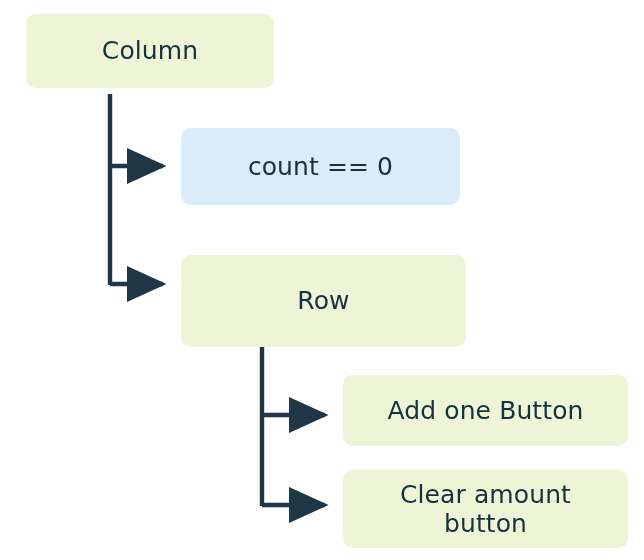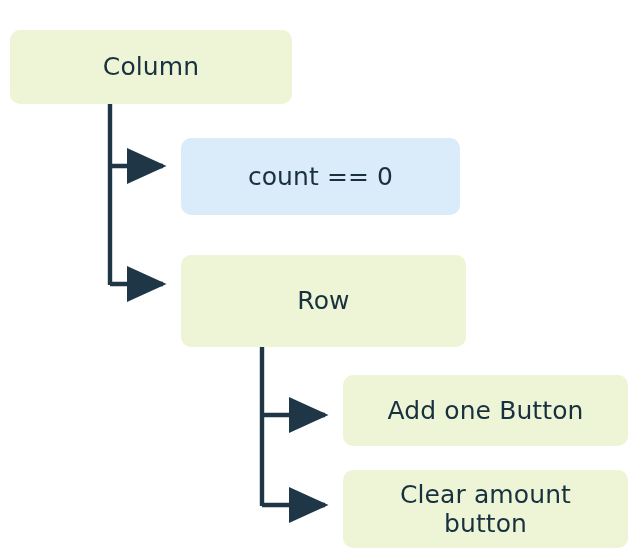--- a/index.html
+++ b/index.html
@@ -40,22 +40,22 @@
     line-height: 1.18;
     color: #17313f;
     font-size: 25px;
     font-family: "DejaVu Sans", sans-serif;
     font-weight: 400;
     letter-spacing: 0.1px;
   }
   .node-green { background: #eef4d6; }
   .node-blue  { background: #daebfa; }
 
-  #node-column      { left: 10px;  top: 14px;  width: 282px; height: 74px; margin-top: 16px; }
-  #node-condition   { left: 181px; top: 138px; width: 279px; height: 77px; }
+  #node-column      { left: 26px;  top: 14px;  width: 248px; height: 74px; }
+  #node-condition   { left: 181px; top: 128px; width: 279px; height: 77px; }
   #node-row         { left: 181px; top: 255px; width: 285px; height: 92px; }
   #node-add-button  { left: 343px; top: 375px; width: 285px; height: 71px; }
   #node-clear-button{ left: 343px; top: 470px; width: 285px; height: 78px; }
 
   .node-label { display: block; white-space: pre-line; }
 </style>
 </head>
 <body>
 
 <div id="diagram-canvas">

